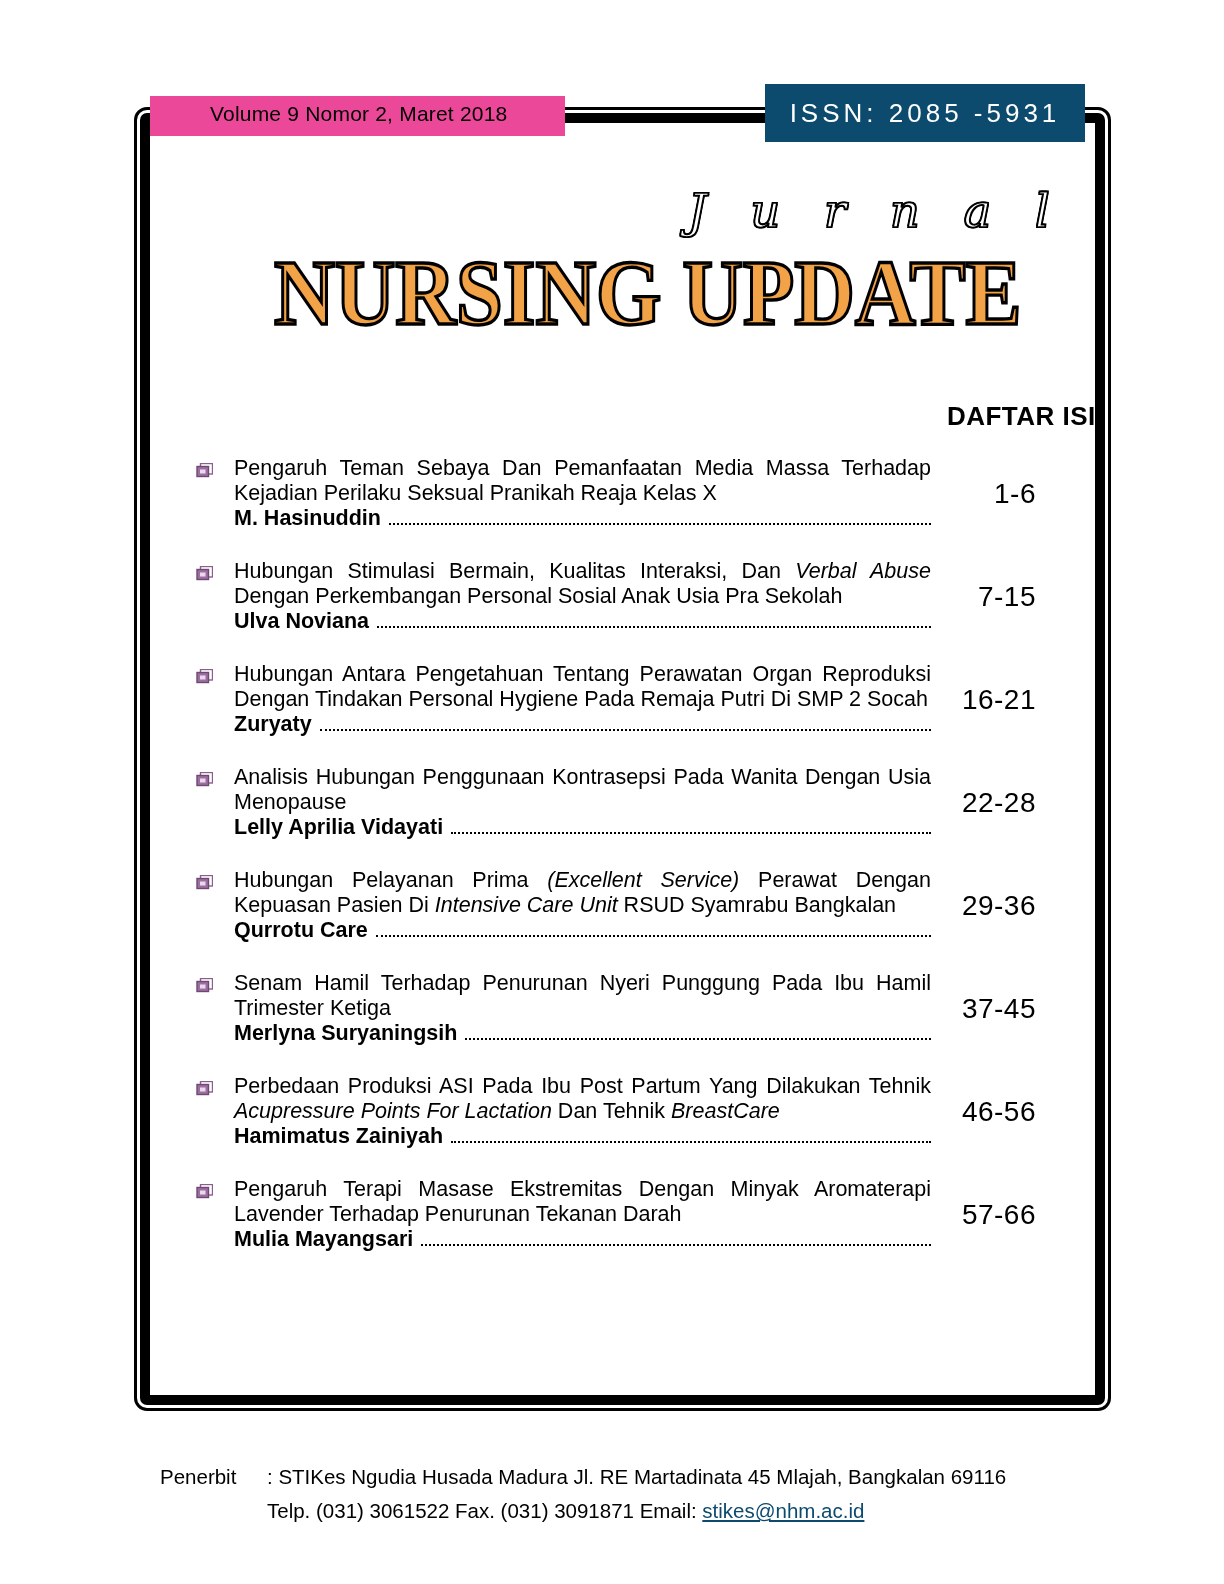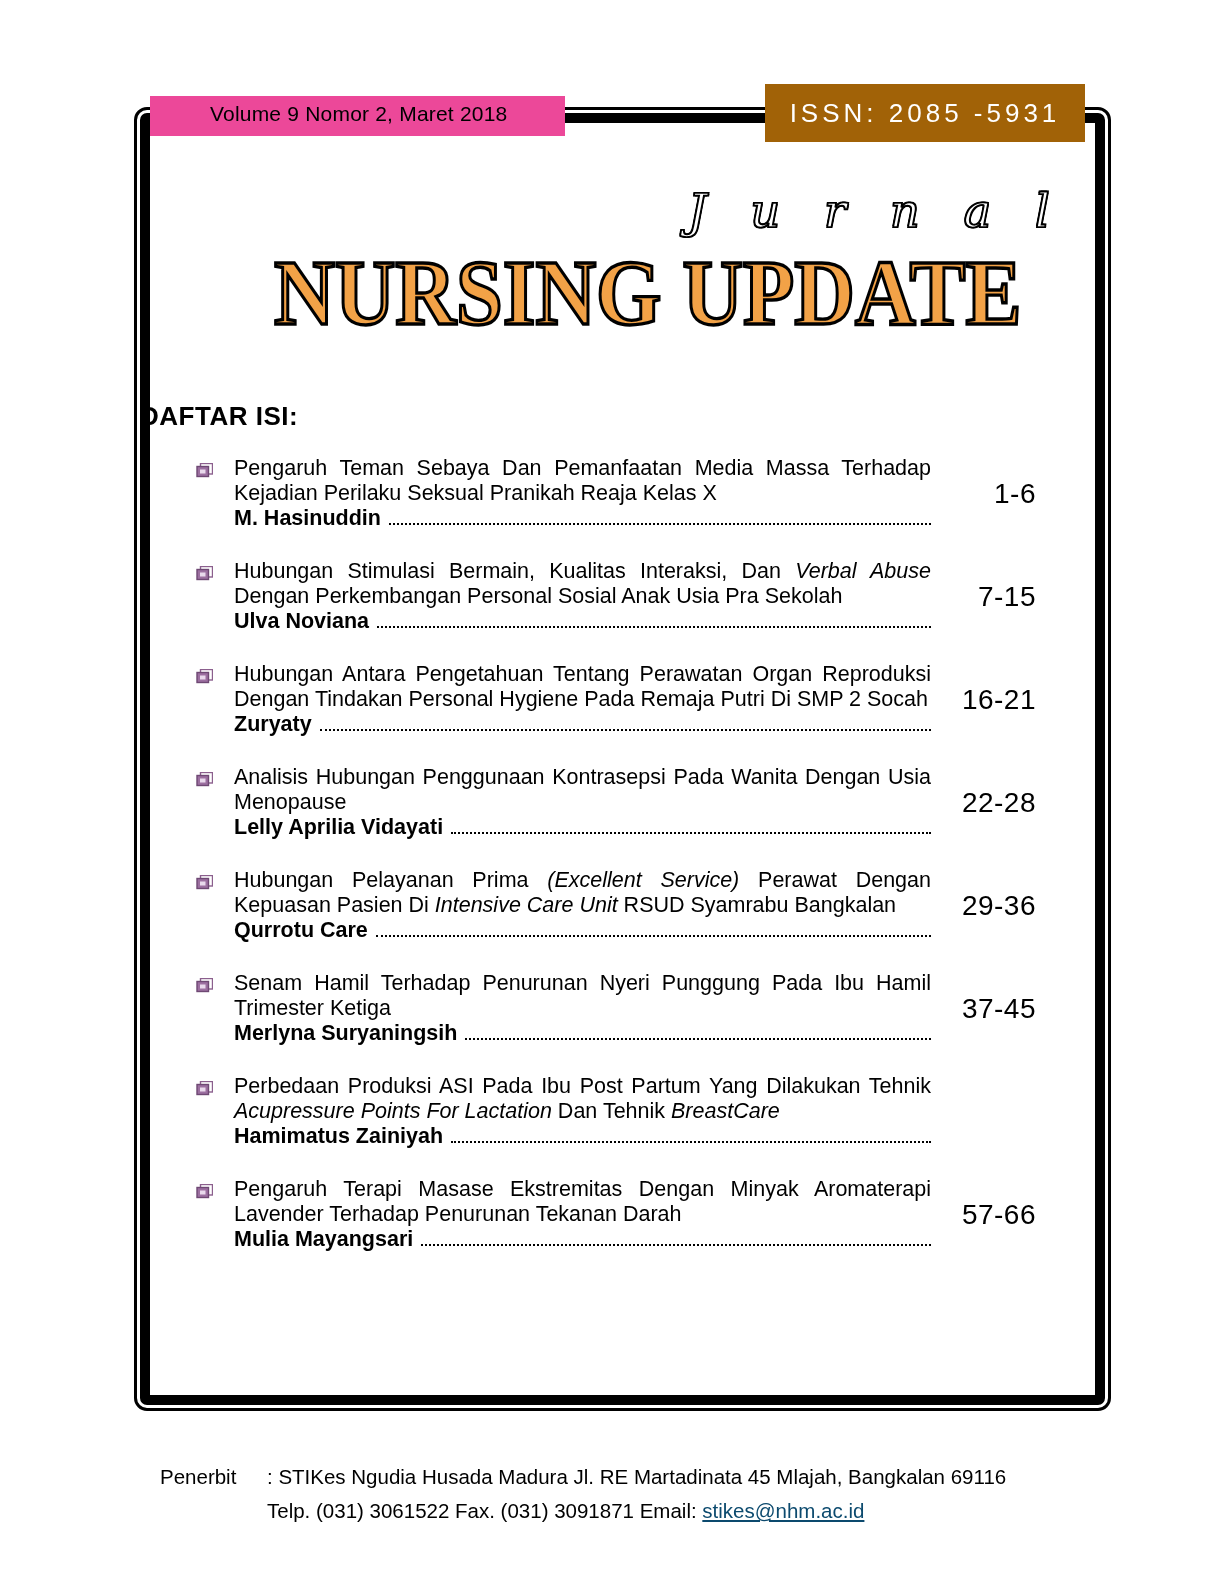--- a/index.html
+++ b/index.html
@@ -34,21 +34,21 @@
     background: #ec4899;
     font-size: 21px;
     letter-spacing: 0.2px;
     z-index: 3;
     white-space: nowrap;
   }
   .issn-box {
     position: absolute;
     left: 765px; top: 84px;
     width: 320px; height: 58px;
-    background: #a16207;
+    background: #0c4a6e;
     color: #fff;
     display: flex; align-items: center; justify-content: center;
     font-size: 26px;
     letter-spacing: 4px;
     z-index: 3;
     white-space: nowrap;
   }
   .script-title {
     position: absolute;
     left: 688px; top: 184px;
@@ -76,21 +76,21 @@
     white-space: nowrap;
     transform: scaleY(1.12);
     transform-origin: top left;
   }
 
   
   .daftar-heading {
     position: absolute;
     left: 140px; top: 401px;
     width: 965px;
-    text-align: left;
+    text-align: right;
     font-size: 26px;
     font-weight: bold;
     letter-spacing: 0.5px;
     z-index: 2;
   }
   .toc {
     position: absolute;
     left: 196px; top: 456px;
     width: 866px;
     z-index: 2;
@@ -265,20 +265,21 @@
         <rect x="4" y="6.5" width="5.5" height="4" fill="#E9D9EC"></rect>
       </svg>
     </div>
     <div class="entry-main">
       <div class="entry-title"><span>Perbedaan Produksi ASI Pada Ibu Post Partum Yang Dilakukan Tehnik </span><span class="it">Acupressure Points For Lactation</span><span> Dan Tehnik </span><span class="it">BreastCare</span></div>
       <div class="entry-author-row">
         <span class="entry-author">Hamimatus Zainiyah</span>
         <span class="leader"></span>
       </div>
     </div>
+    <div class="entry-pages">46-56</div>
   </div>
 
   <div class="entry">
     <div class="entry-bullet">
       <svg width="17" height="16" viewBox="0 0 17 16">
         <rect x="4.5" y="0.5" width="12" height="10.5" fill="none" stroke="#8B5F8D" stroke-width="1.4"></rect>
         <rect x="1" y="3.5" width="11.5" height="10" fill="#9C6FA0" stroke="#6E4873" stroke-width="1.4"></rect>
         <rect x="4" y="6.5" width="5.5" height="4" fill="#E9D9EC"></rect>
       </svg>
     </div>

